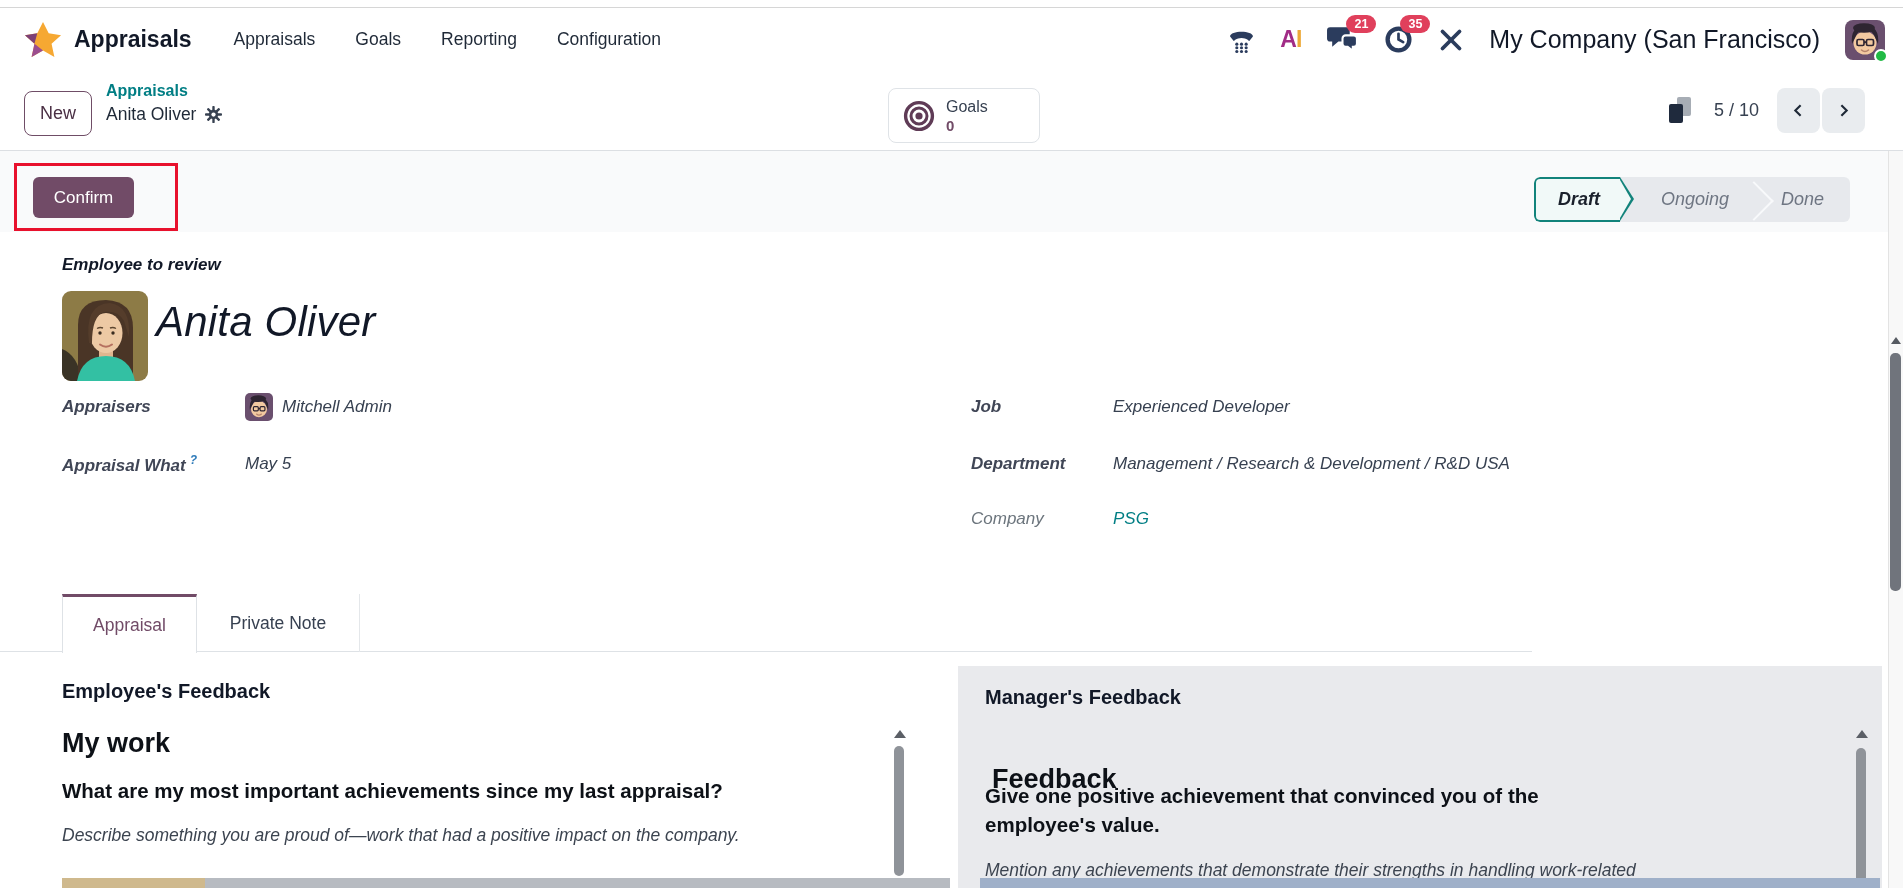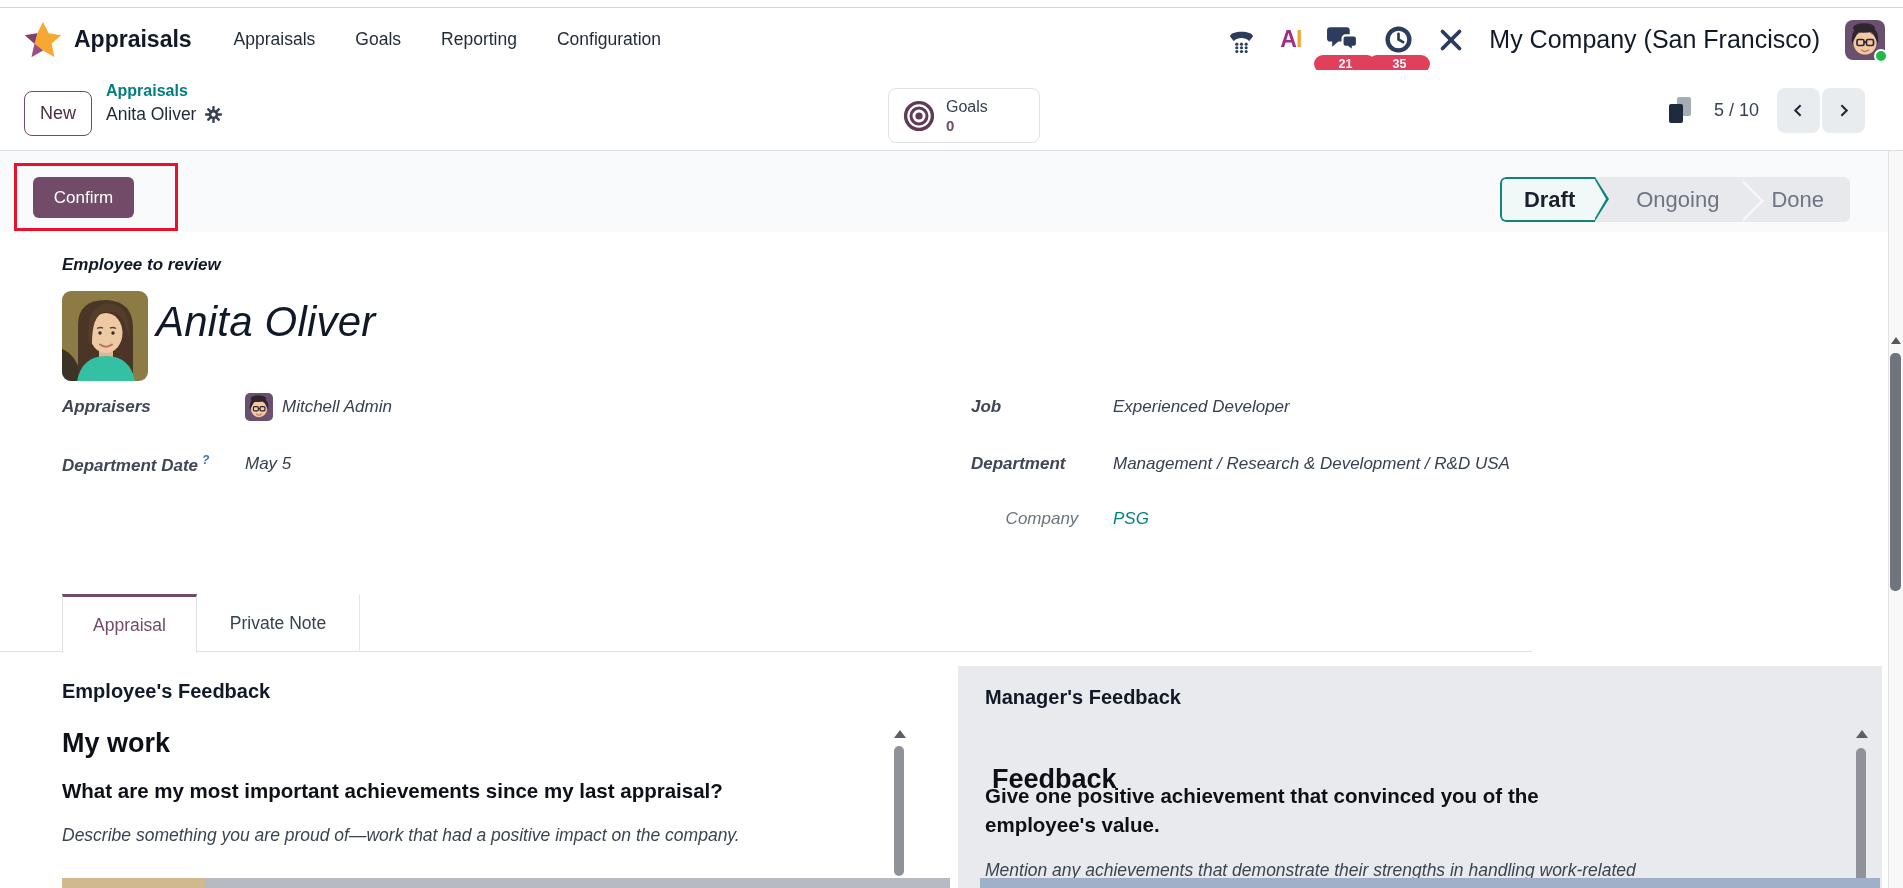--- a/index.html
+++ b/index.html
@@ -11,21 +11,21 @@
   .window-edge { position:absolute; left:0; top:0; width:1903px; height:8px; border-bottom:1px solid #d6d6d6; background:#fff; }
 
   
   .topbar { position:absolute; left:0; top:9px; width:1903px; height:61px; background:#fff; display:flex; align-items:center; }
   .brand { display:flex; align-items:center; gap:12px; margin-left:24px; cursor:pointer; }
   .brand-name { font-size:23px; font-weight:700; color:#111827; }
   .topmenu { display:flex; align-items:center; gap:40px; margin-left:42px; }
   .topmenu-item { font-size:17.5px; color:#1f2937; cursor:pointer; }
   .top-right { position:absolute; right:18px; top:0; height:61px; display:flex; align-items:center; gap:25px; }
   .icon-wrap { position:relative; display:flex; align-items:center; justify-content:center; cursor:pointer; }
-  .badge { position:absolute; top:-10px; right:-17px; background:#e0405c; color:#fff; font-size:12.5px; font-weight:700; border-radius:11px; padding:2px 24px; line-height:14px;margin-top:40px; }
+  .badge { position:absolute; top:-10px; right:-17px; background:#e0405c; color:#fff; font-size:12.5px; font-weight:700; border-radius:11px; padding:2px 8px; line-height:14px; }
   .ai-badge { font-size:23px; font-weight:800; letter-spacing:-1px; }
   .ai-a { color:#a12c86; } .ai-i { color:#edaa38; }
   .company-name { font-size:25px; color:#111827; cursor:pointer; }
   .nav-avatar { position:relative; width:40px; height:40px; border-radius:8px; overflow:visible; cursor:pointer; }
   .nav-avatar svg.face { width:40px; height:40px; border-radius:8px; display:block; }
   .presence-dot { position:absolute; right:-3px; bottom:-3px; width:14px; height:14px; border-radius:50%; background:#21ba45; border:2px solid #fff; }
 
   
   .controlbar { position:absolute; left:0; top:70px; width:1903px; height:81px; background:#fff; border-bottom:1px solid #dcdfe3; }
   .btn-new { position:absolute; left:24px; top:21px; width:68px; height:45px; background:#fff; border:1px solid #6f4d66; border-radius:8px; color:#4a2f44; font-size:18px; cursor:pointer; font-family:inherit; }
@@ -42,35 +42,35 @@
   .pager-value { font-size:18px; color:#374151; }
   .pager-btns { display:flex; gap:2px; }
   .pager-btn { width:43px; height:45px; background:#e9ecef; border:none; border-radius:8px; display:flex; align-items:center; justify-content:center; cursor:pointer; }
   .bookmark { cursor:pointer; display:flex; align-items:center; margin-right:4px; }
 
   
   .statusrow { position:absolute; left:0; top:151px; width:1903px; height:81px; background:#f9fafb; }
   .btn-confirm { position:absolute; left:33px; top:26px; width:101px; height:41px; background:#714B67; color:#fff; border:none; border-radius:6px; font-size:17px; font-family:inherit; cursor:pointer; }
   .red-annotation { position:absolute; left:14px; top:163px; width:164px; height:68px; border:3px solid #e8112d; z-index:40; pointer-events:none; }
   .statusbar { position:absolute; right:53px; top:26px; height:45px; display:flex; background:#e7e9ed; border-radius:6px; overflow:hidden; }
-  .stage { display:flex; align-items:center; padding:0 26px; font-size:22px; color:#6e7582; position:relative; cursor:pointer; }
+  .stage { display:flex; align-items:center; padding:0 26px; font-size:18px; color:#6e7582; position:relative; cursor:pointer;font-style:italic; }
   .stage-active { background:#f1f9f8; border:2px solid #12837b; border-right:none; border-radius:6px 0 0 6px; color:#1b212c; font-weight:700; padding:0 20px 0 22px; margin-right:15px; z-index:2; }
   .stage-active::before { content:""; position:absolute; left:100%; top:-2px; border-top:22.5px solid transparent; border-bottom:22.5px solid transparent; border-left:14px solid #12837b; }
   .stage-active::after { content:""; position:absolute; left:100%; top:1px; border-top:19.5px solid transparent; border-bottom:19.5px solid transparent; border-left:11px solid #f1f9f8; z-index:1; }
   .stage-sep::after { content:""; position:absolute; right:-13px; top:50%; width:26px; height:26px; margin-top:-13px; transform:rotate(45deg); border-top:2px solid #f8f9fb; border-right:2px solid #f8f9fb; z-index:1; }
 
   
   .sheet { position:absolute; left:0; top:232px; width:1903px; height:656px; background:#fff;font-style:italic; }
   .employee-label { position:absolute; left:62px; top:23px; font-size:17px; font-weight:700; color:#111827; }
   .employee-photo { position:absolute; left:62px; top:59px; width:86px; height:90px; border-radius:9px; overflow:hidden; cursor:pointer; }
   .employee-name { position:absolute; left:156px; top:66px; font-size:42px; font-weight:400; color:#111827; letter-spacing:0.2px; }
 
   .field-row { position:absolute; display:flex; align-items:center; height:30px; }
   .f-label { font-size:17px; font-weight:700; color:#404656; }
-  .f-label-muted { font-size:17px; color:#6c757d; font-weight:400;text-align:center; }
+  .f-label-muted { font-size:17px; color:#6c757d; font-weight:400; }
   .f-value { font-size:17px; color:#374151; cursor:pointer; }
   .f-link { color:#017e84; }
   .help-sup { color:#2d7ab9; font-size:12px; vertical-align:super; margin-left:4px; cursor:pointer; }
   .m2o-chip { display:flex; align-items:center; gap:9px; cursor:pointer; }
   .chip-avatar { width:28px; height:28px; border-radius:5px; overflow:hidden; display:block; }
 
   .row-l1 { left:62px; top:160px; }
   .row-l2 { left:62px; top:217px; }
   .row-l3 { left:62px; top:272px; }
   .row-r1 { left:971px; top:160px; }
@@ -279,21 +279,21 @@
     <div class="field-row row-l1">
       <span class="f-label labelbox-l">Appraisers</span>
       <span class="m2o-chip">
         <svg class="chip-avatar">
             <use href="#sym-mitchell"></use>
           </svg>
         <span class="f-value">Mitchell Admin</span>
       </span>
     </div>
     <div class="field-row row-l2">
-      <span class="f-label labelbox-l"><span>Department Date</span><span class="help-sup">?</span></span>
+      <span class="f-label labelbox-l"><span>Appraisal What</span><span class="help-sup">?</span></span>
       <span class="f-value">May 5</span>
     </div>
 
     <div class="field-row row-r1">
       <span class="f-label labelbox-r">Job</span>
       <span class="f-value">Experienced Developer</span>
     </div>
     <div class="field-row row-r2">
       <span class="f-label labelbox-r">Department</span>
       <span class="f-value">Management / Research &amp; Development / R&amp;D USA</span>

